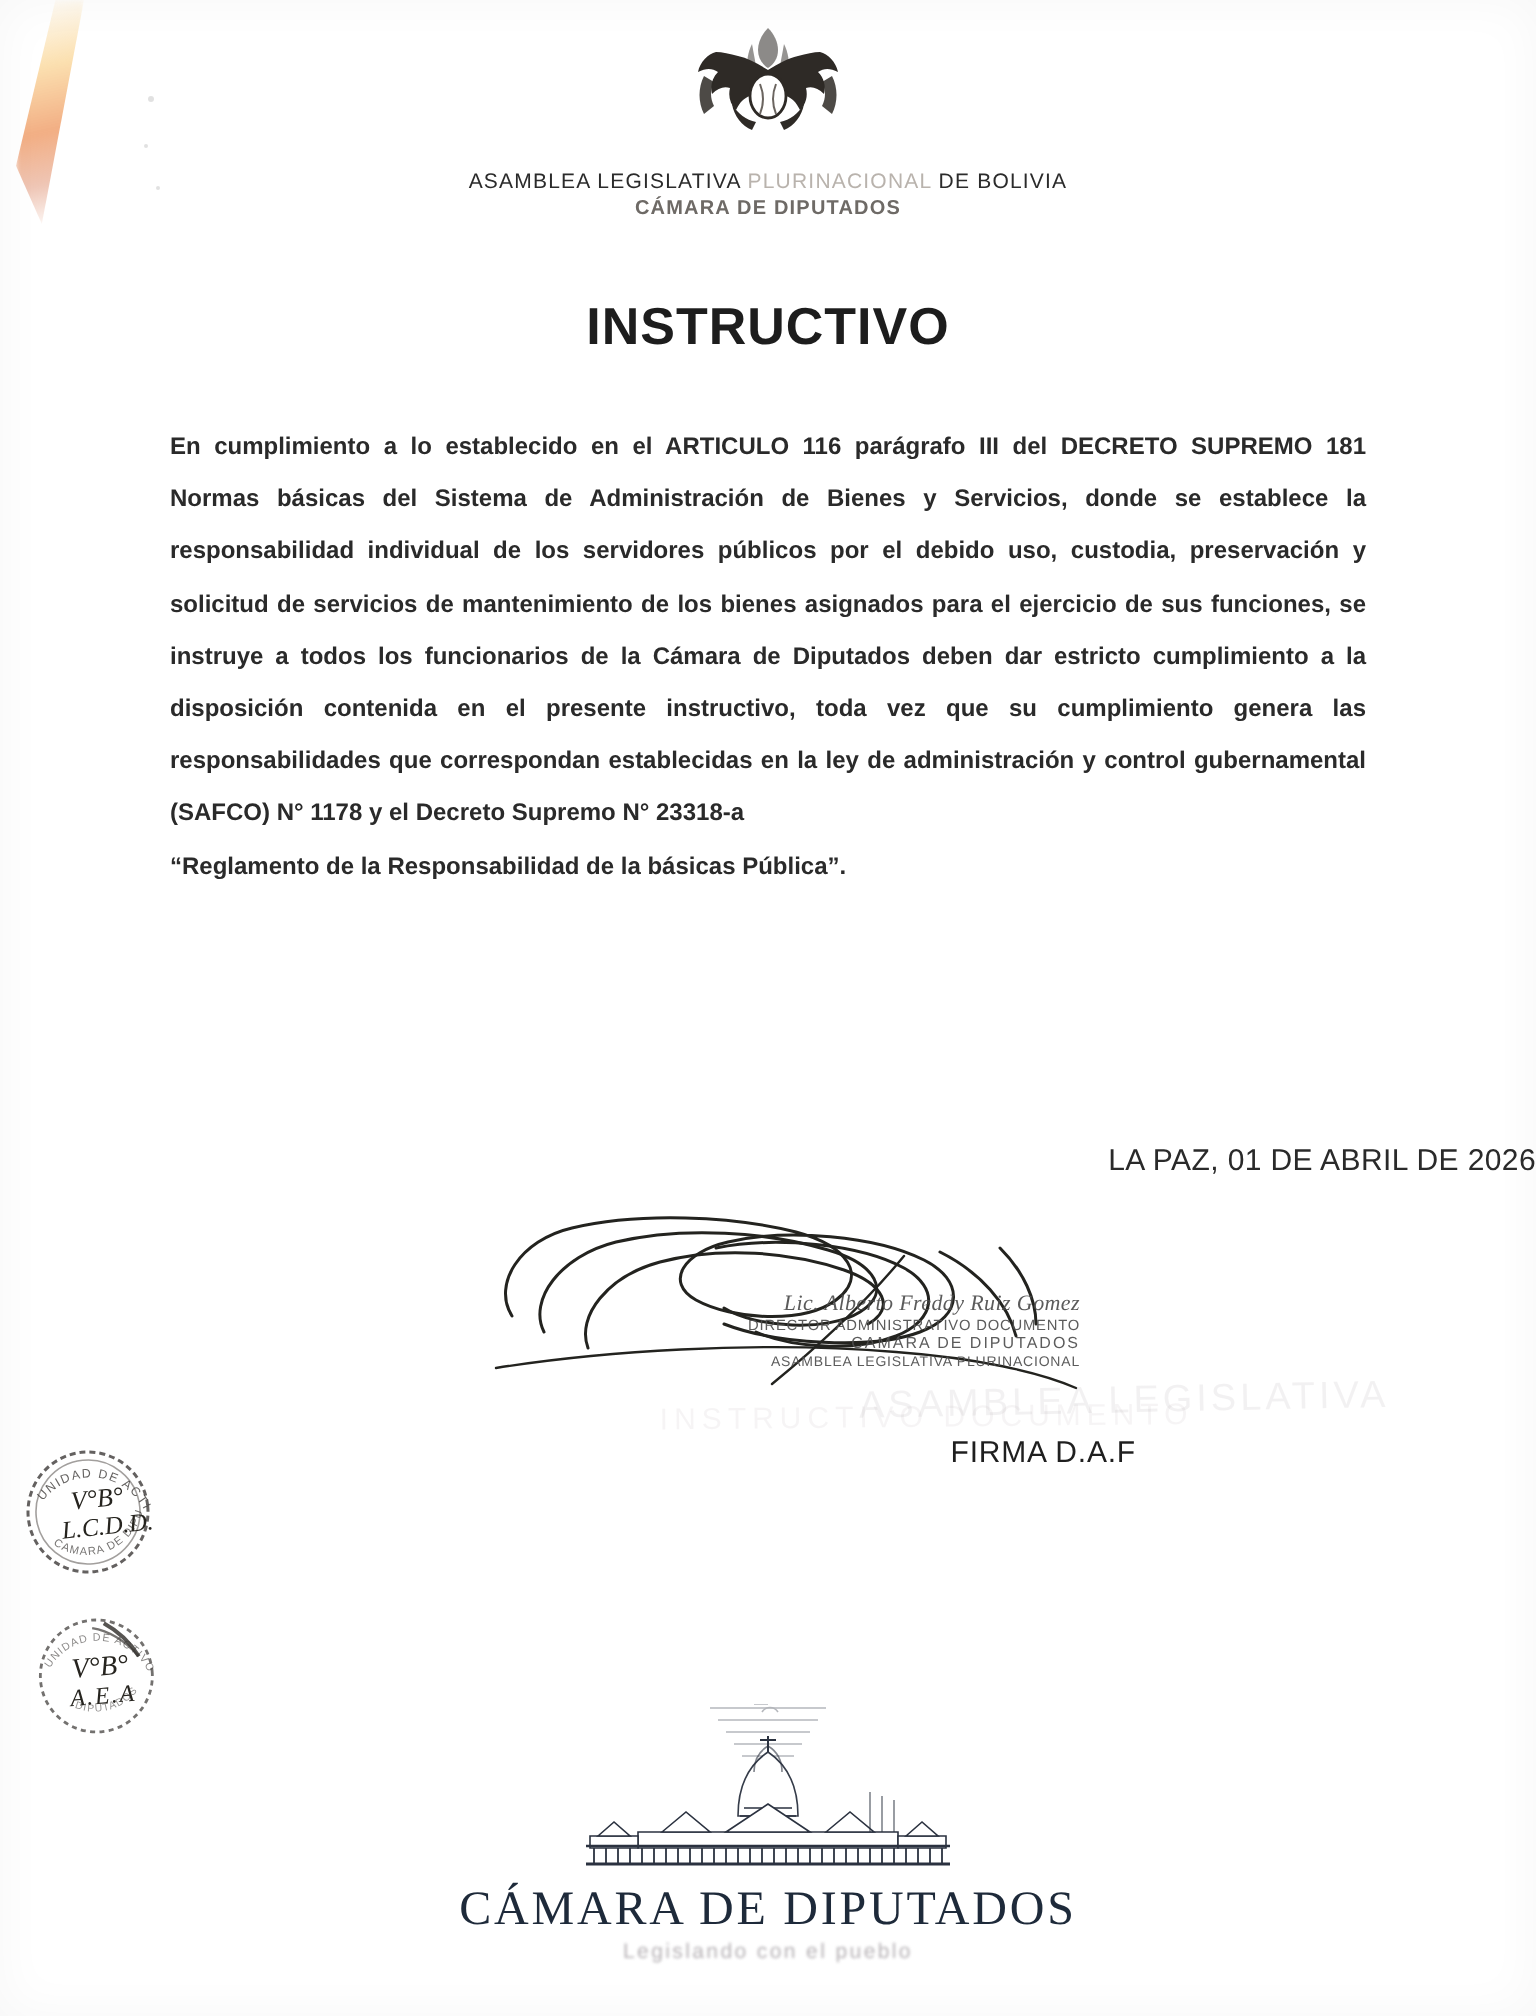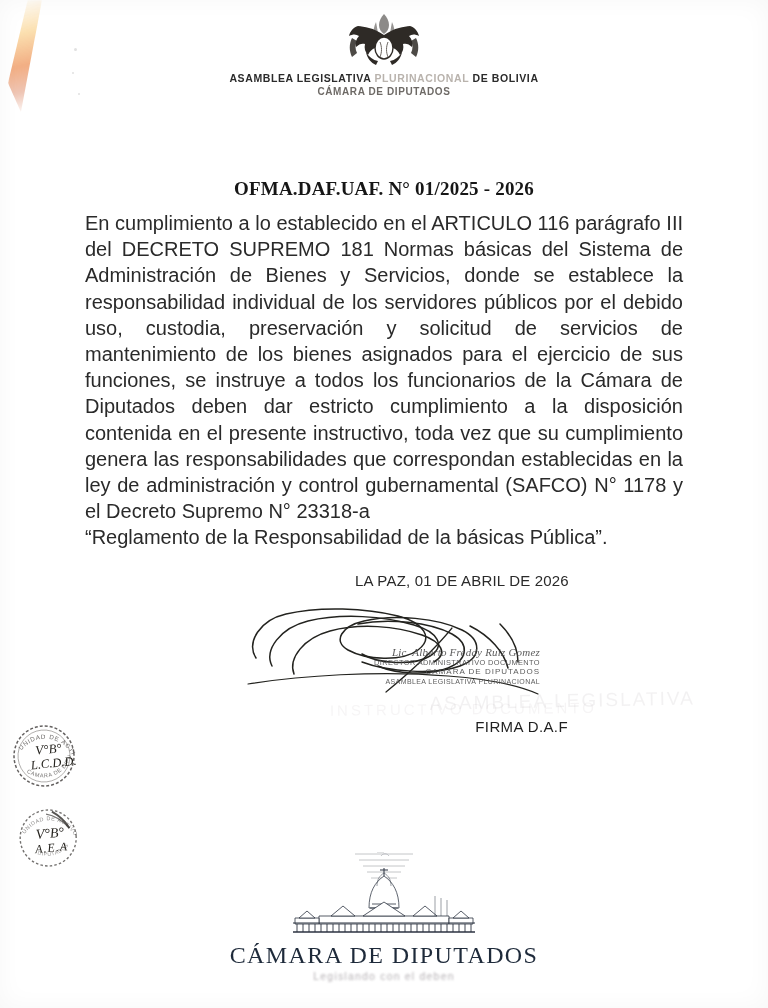--- a/index.html
+++ b/index.html
@@ -89,25 +89,25 @@
     text-align: center;
   }
   .emblem {
     display: block;
     margin: 0 auto;
     width: 112px;
     height: 62px;
   }
   .header-line1 {
     font-family: "Liberation Sans", sans-serif;
-    font-weight: bold;
+    font-weight: normal;
     font-size: 10.5px;
     letter-spacing: 0.6px;
     color: #2b2b2b;
-    margin-top: 2px;
+    margin-top: 15px;
   }
   .header-line1 .faded {
     color: #b9b3ad;
   }
   .header-line2 {
     font-family: "Liberation Sans", sans-serif;
     font-weight: bold;
     font-size: 10px;
     letter-spacing: 0.6px;
     color: #6e6a66;
@@ -138,41 +138,42 @@
     color: #161616;
   }
 
   
   .body-text {
     position: absolute;
     left: 85px;
     top: 210px;
     width: 598px;
     font-family: "Liberation Sans", sans-serif;
-    font-size: 20px;
+    font-size: 12px;
     line-height: 26.2px;
     text-align: justify;
     color: #2a2a2a;
+    font-weight: bold;
   }
   .body-text p {
     margin: 0;
     text-align: justify;
     text-justify: inter-word;
   }
   .body-text p:last-child {
     text-align: left;
   }
 
   
   .date-line {
     position: absolute;
     left: 0;
     top: 572px;
     width: 768px;
-    text-align: center;
+    text-align: right;
     padding-left: 156px;
     box-sizing: border-box;
     font-family: "Liberation Sans", sans-serif;
     font-size: 15px;
     color: #2a2a2a;
     letter-spacing: 0.2px;
   }
 
   
   .signature-block {
@@ -298,21 +299,21 @@
         <path d="M38 44 c3 5 7 8 12 9 l-2 4 c-5 -2 -9 -7 -10 -13 z"></path>
         <path d="M74 44 c-3 5 -7 8 -12 9 l2 4 c5 -2 9 -7 10 -13 z"></path>
         <path d="M24 30 c-3 6 -3 13 0 19 l5 -4 c-2 -4 -2 -8 0 -12 z" opacity=".85"></path>
         <path d="M88 30 c3 6 3 13 0 19 l-5 -4 c2 -4 2 -8 0 -12 z" opacity=".85"></path>
       </g>
     </svg>
     <div class="header-line1">ASAMBLEA LEGISLATIVA <span class="faded">PLURINACIONAL</span> DE BOLIVIA</div>
     <div class="header-line2">CÁMARA DE DIPUTADOS</div>
   </div>
 
-  <div class="doc-subtitle">OFMA.DAF.UAF. N° 01/2025 - 2026</div>
+  <div class="doc-title">INSTRUCTIVO</div>
 
   <div class="body-text">
     <p>En cumplimiento a lo establecido en el ARTICULO 116 parágrafo III del DECRETO SUPREMO 181 Normas básicas del Sistema de Administración de Bienes y Servicios, donde se establece la responsabilidad individual de los servidores públicos por el debido uso, custodia, preservación y solicitud de servicios de mantenimiento de los bienes asignados para el ejercicio de sus funciones, se instruye a todos los funcionarios de la Cámara de Diputados deben dar estricto cumplimiento a la disposición contenida en el presente instructivo, toda vez que su cumplimiento genera las responsabilidades que correspondan establecidas en la ley de administración y control gubernamental (SAFCO) N° 1178 y el Decreto Supremo N° 23318-a</p>
     <p>“Reglamento de la Responsabilidad de la básicas Pública”.</p>
   </div>
 
   <div class="date-line">LA PAZ, 01 DE ABRIL DE 2026</div>
 
   <div class="bleed-ghost">ASAMBLEA LEGISLATIVA</div>
   <div class="bleed-ghost2">INSTRUCTIVO DOCUMENTO</div>
@@ -401,16 +402,16 @@
         <g stroke-width="0.9">
           <path d="M38 72 v8 M44 72 v8 M50 72 v8 M56 72 v8 M62 72 v8 M68 72 v8 M74 72 v8 M80 72 v8 M86 72 v8 M92 72 v8 M98 72 v8 M104 72 v8 M110 72 v8 M116 72 v8 M122 72 v8 M128 72 v8 M134 72 v8 M140 72 v8 M146 72 v8 M152 72 v8 M158 72 v8 M164 72 v8 M170 72 v8 M176 72 v8 M182 72 v8 M188 72 v8 M194 72 v8 M200 72 v8 M206 72 v8 M212 72 v8"></path>
         </g>
         <path d="M34 80 h182" stroke-width="1.4"></path>
         <path d="M34 71 h182" stroke-width="1.2"></path>
 
         <path d="M176 44 v20 M182 46 v18 M188 48 v16" opacity=".6"></path>
       </g>
     </svg>
     <div class="footer-name">CÁMARA DE DIPUTADOS</div>
-    <div class="footer-tagline">Legislando con el deben</div>
+    <div class="footer-tagline">Legislando con el pueblo</div>
   </div>
 
 </div>
 
 </body></html>

